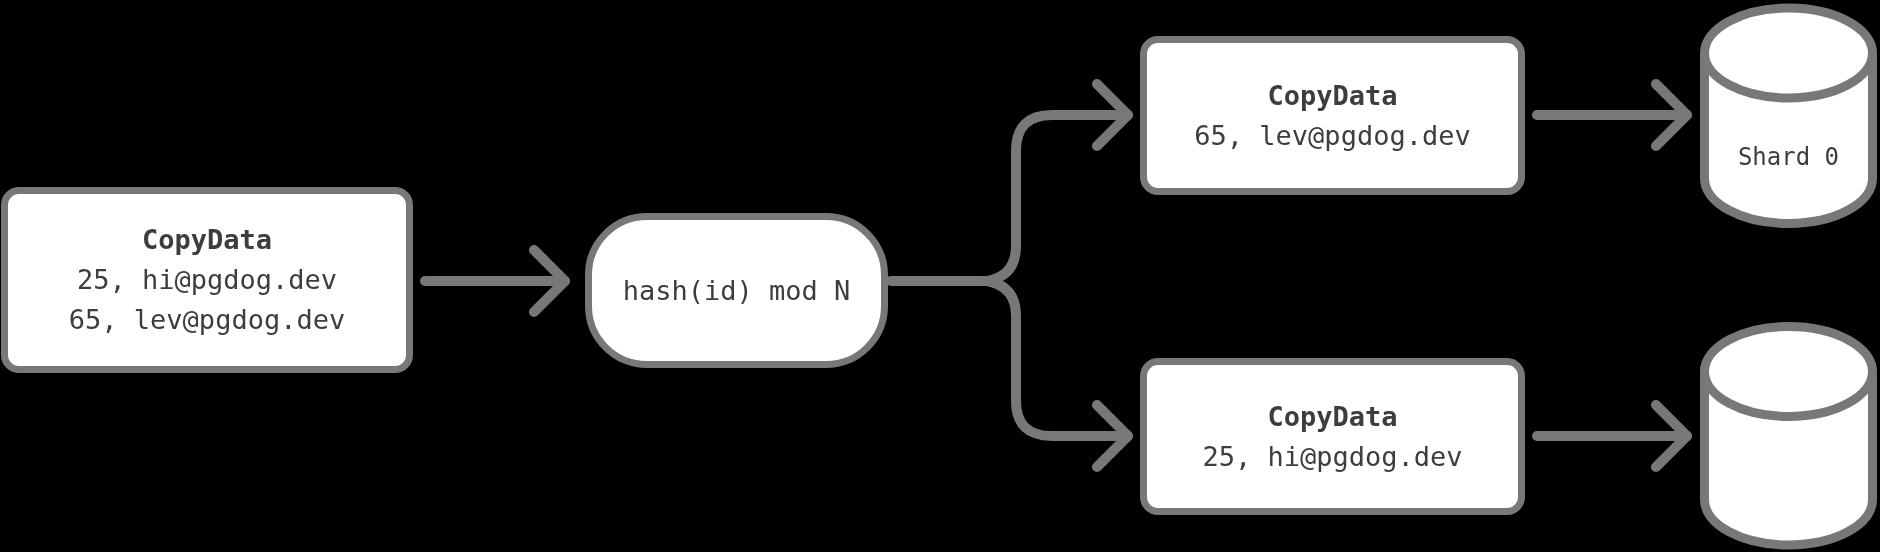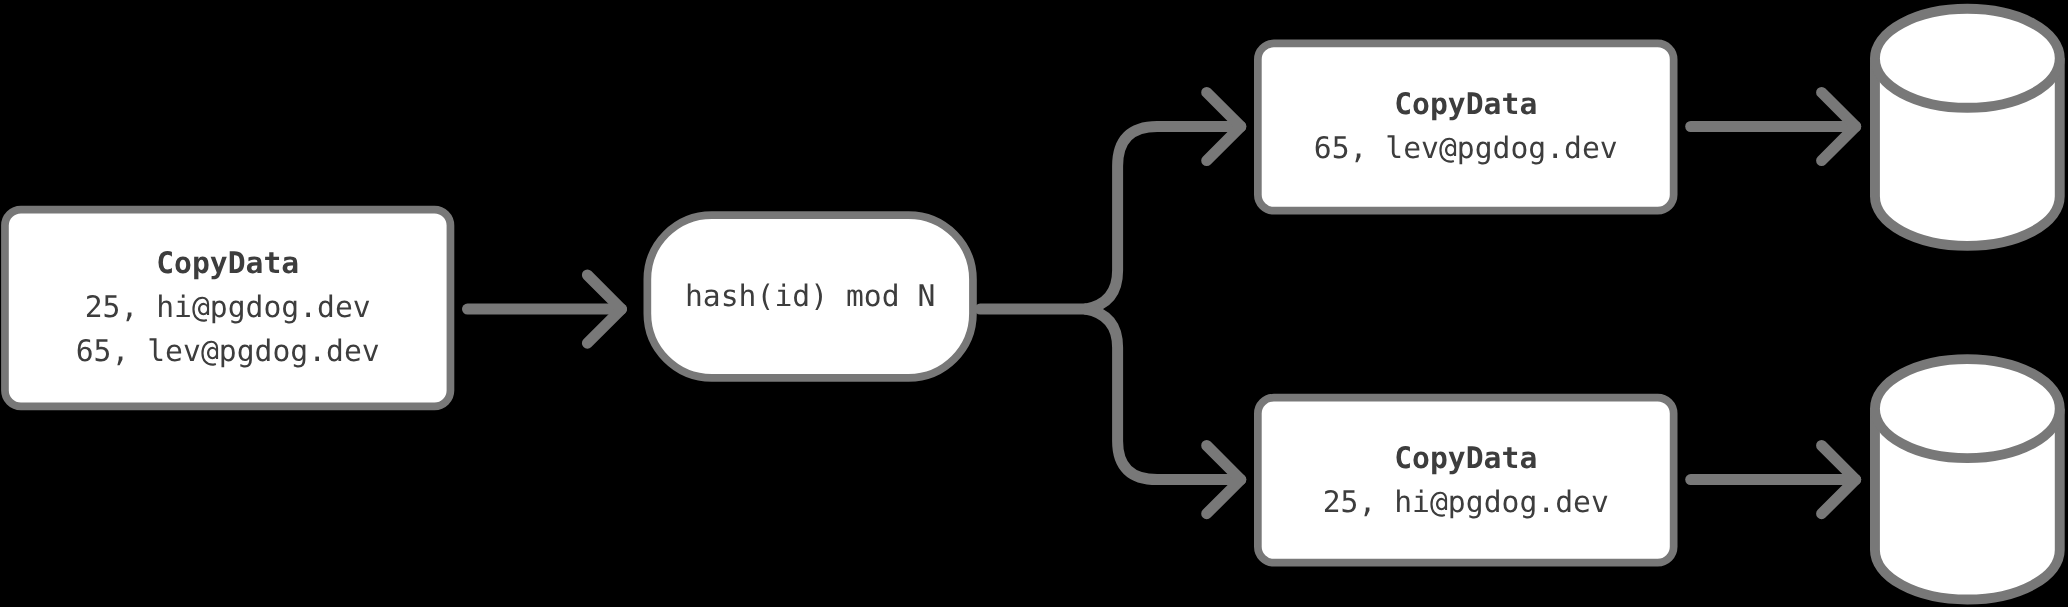--- a/index.html
+++ b/index.html
@@ -97,28 +97,29 @@
       <ellipse class="cyl-top" cx="1788.5" cy="371.5" rx="84" ry="45"></ellipse>
     </g>
   </svg>
 
   <div class="node rect-node" style="left:1px; top:187px; width:412px; height:186px;">
     <div class="node-title">CopyData</div>
     <div class="node-row">25, hi@pgdog.dev</div>
     <div class="node-row">65, lev@pgdog.dev</div>
   </div>
 
-  <div class="node pill-node" style="left:585px; top:192px; width:303px; height:155px;">
+  <div class="node pill-node" style="left:585px; top:213px; width:303px; height:155px;">
     <div class="node-row">hash(id) mod N</div>
   </div>
 
   <div class="node rect-node" style="left:1140px; top:36px; width:385px; height:159px;">
     <div class="node-title">CopyData</div>
     <div class="node-row">65, lev@pgdog.dev</div>
   </div>
 
   <div class="node rect-node" style="left:1140px; top:358px; width:385px; height:157px;">
     <div class="node-title">CopyData</div>
     <div class="node-row">25, hi@pgdog.dev</div>
   </div>
 
+  <div class="shard-label" style="left:1702px; top:142px; width:173px;">Shard 0</div>
 
 </div>
 
 </body></html>

